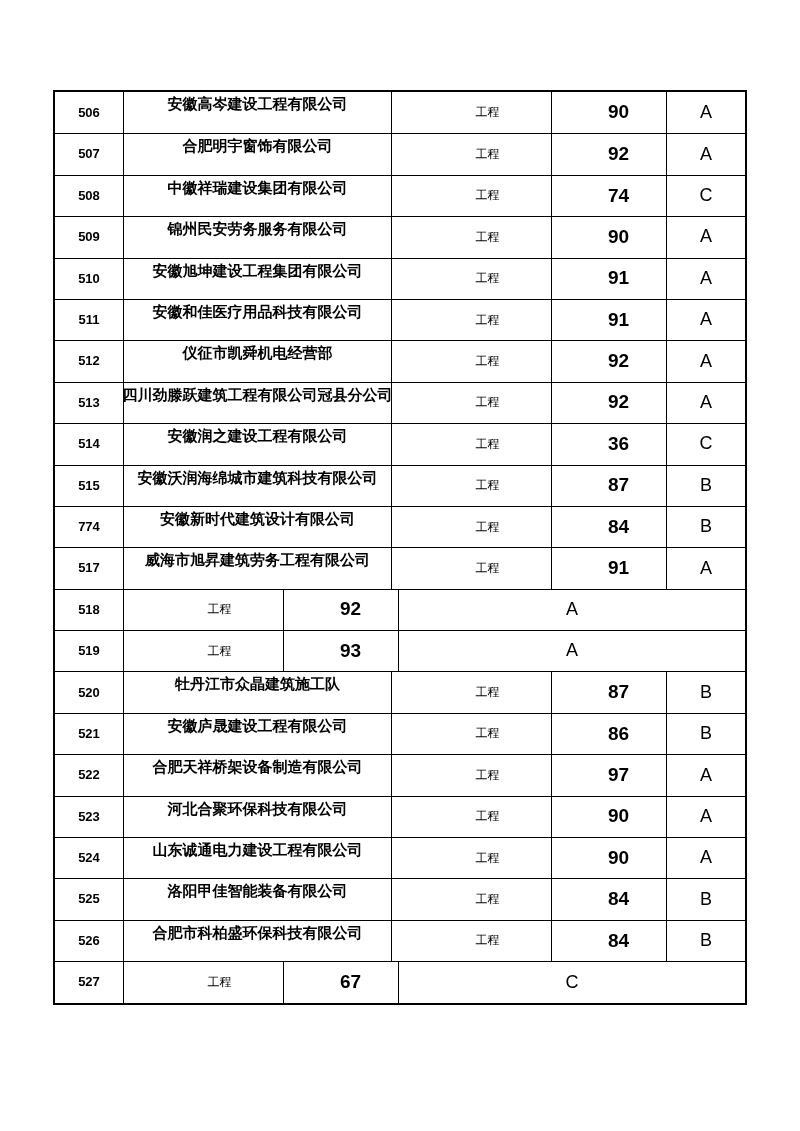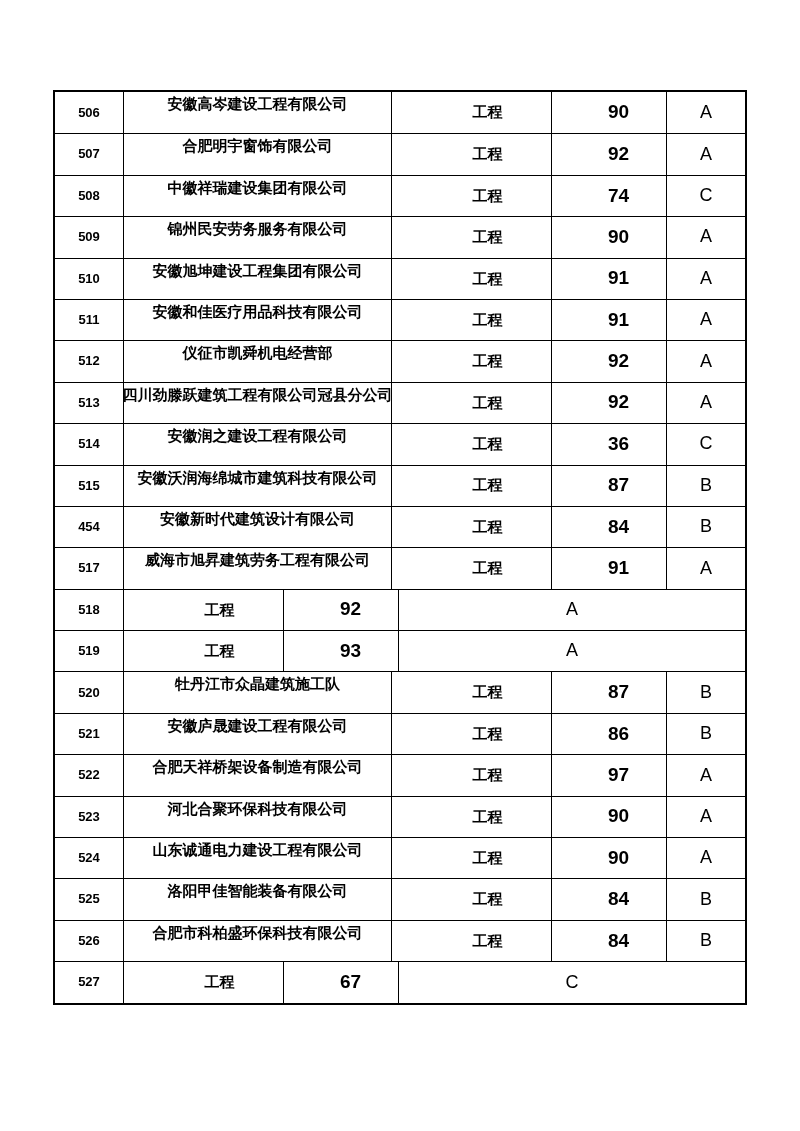--- a/index.html
+++ b/index.html
@@ -55,22 +55,22 @@
   .c-name {
     width: 268px;
     font-size: 15px;
     font-weight: bold;
     align-items: flex-start;
     padding-top: 4px;
     white-space: nowrap;
   }
   .c-cat {
     width: 160px;
-    font-size: 15px;
-    font-weight: bold;
+    font-size: 12px;
+    font-weight: normal;
     padding-left: 32px;
   }
   .c-score {
     width: 115px;
     font-size: 19px;
     font-weight: bold;
     padding-left: 19px;
   }
   .c-grade {
     flex: 1;
@@ -147,21 +147,21 @@
       <div class="cell c-grade">C</div>
     </div>
       <div class="t-row">
       <div class="cell c-no">515</div>
       <div class="cell c-name">安徽沃润海绵城市建筑科技有限公司</div>
       <div class="cell c-cat">工程</div>
       <div class="cell c-score">87</div>
       <div class="cell c-grade">B</div>
     </div>
       <div class="t-row">
-      <div class="cell c-no">454</div>
+      <div class="cell c-no">774</div>
       <div class="cell c-name">安徽新时代建筑设计有限公司</div>
       <div class="cell c-cat">工程</div>
       <div class="cell c-score">84</div>
       <div class="cell c-grade">B</div>
     </div>
       <div class="t-row">
       <div class="cell c-no">517</div>
       <div class="cell c-name">威海市旭昇建筑劳务工程有限公司</div>
       <div class="cell c-cat">工程</div>
       <div class="cell c-score">91</div>

